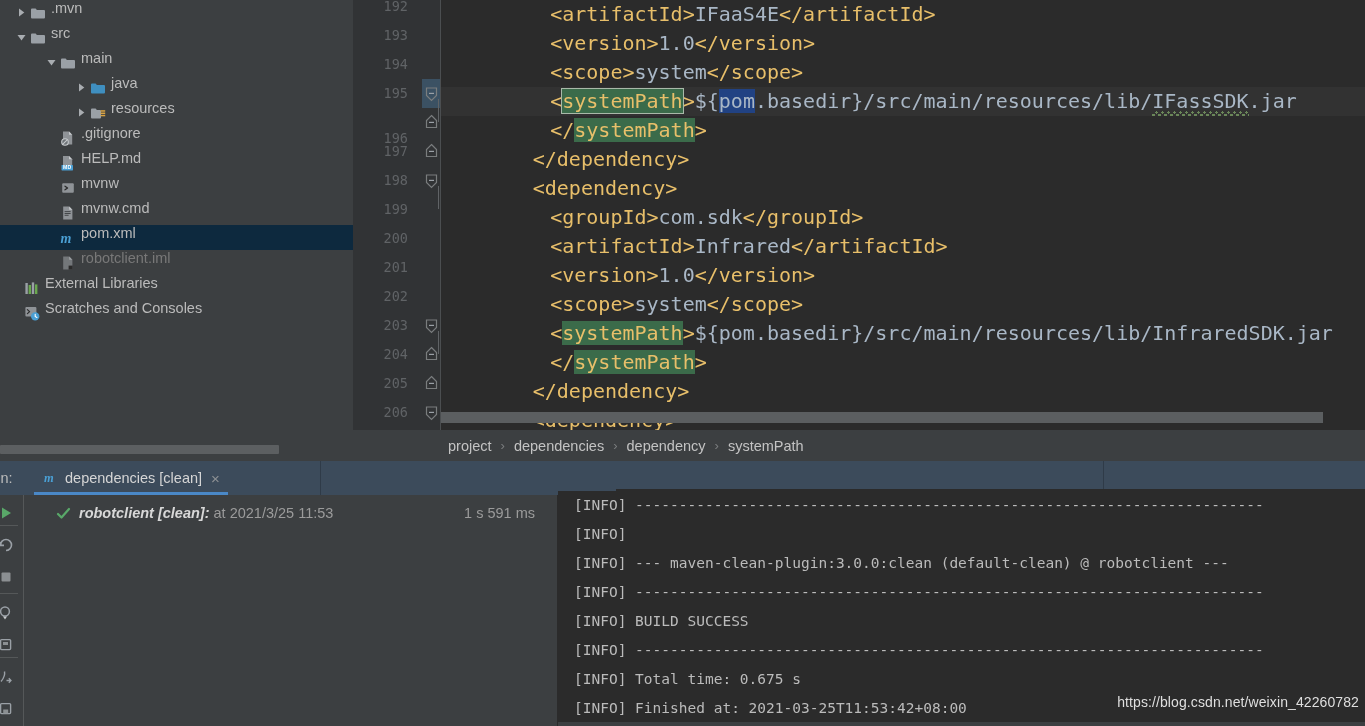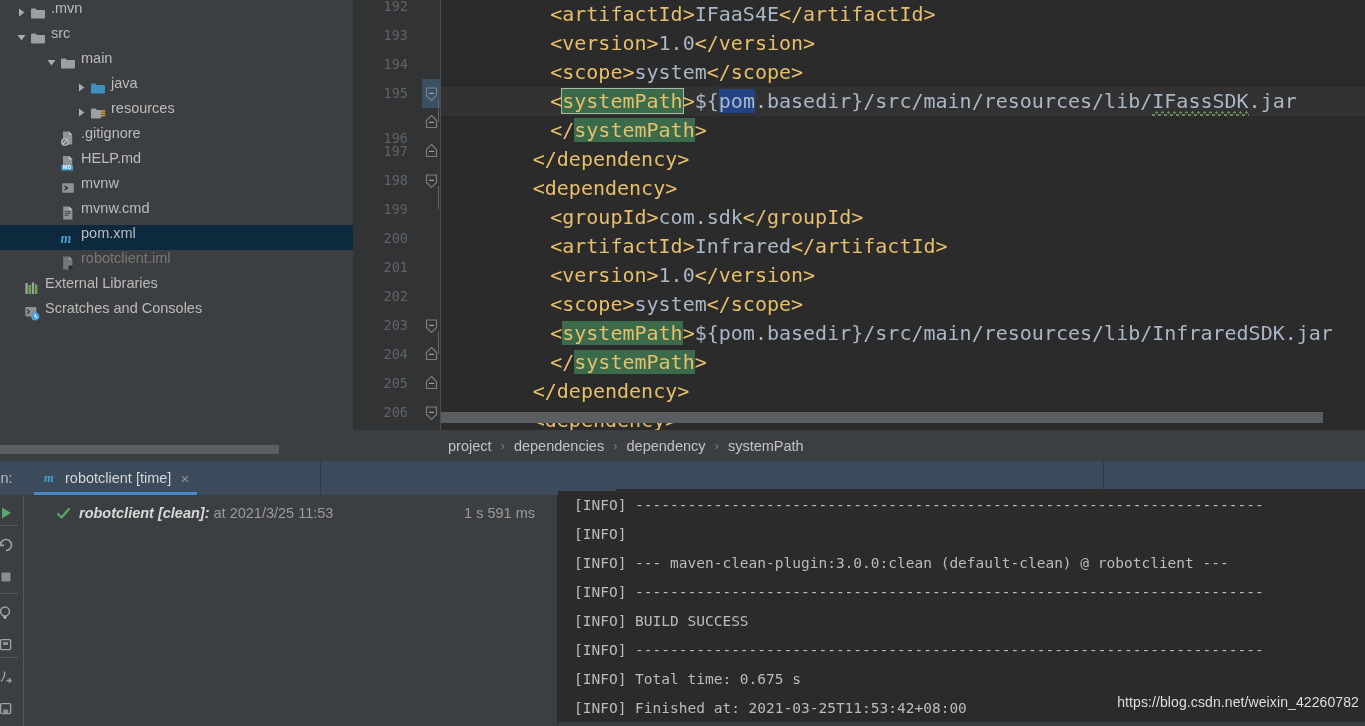--- a/index.html
+++ b/index.html
@@ -394,21 +394,21 @@
 
   <div id="run-window">
     <div id="run-header">
       <div id="run-label">Run:</div>
       <div id="run-tab">
         <span class="mico">
           <svg width="14" height="14" viewBox="0 0 14 14">
               <text x="0" y="11" font-family="Liberation Serif, serif" font-size="12.5" font-style="italic" font-weight="bold" fill="#4a9fd4">m</text>
             </svg>
         </span>
-        <span>robotclient [time]</span>
+        <span>dependencies [clean]</span>
         <span class="close">×</span>
         <span class="tabunder"></span>
       </div>
       <div class="vdiv1"></div>
       <div class="vdiv2"></div>
     </div>
 
     <div id="run-toolbar">
         <div class="tb" style="top: 4px;">
           <svg width="16" height="16" viewBox="0 0 16 16">

